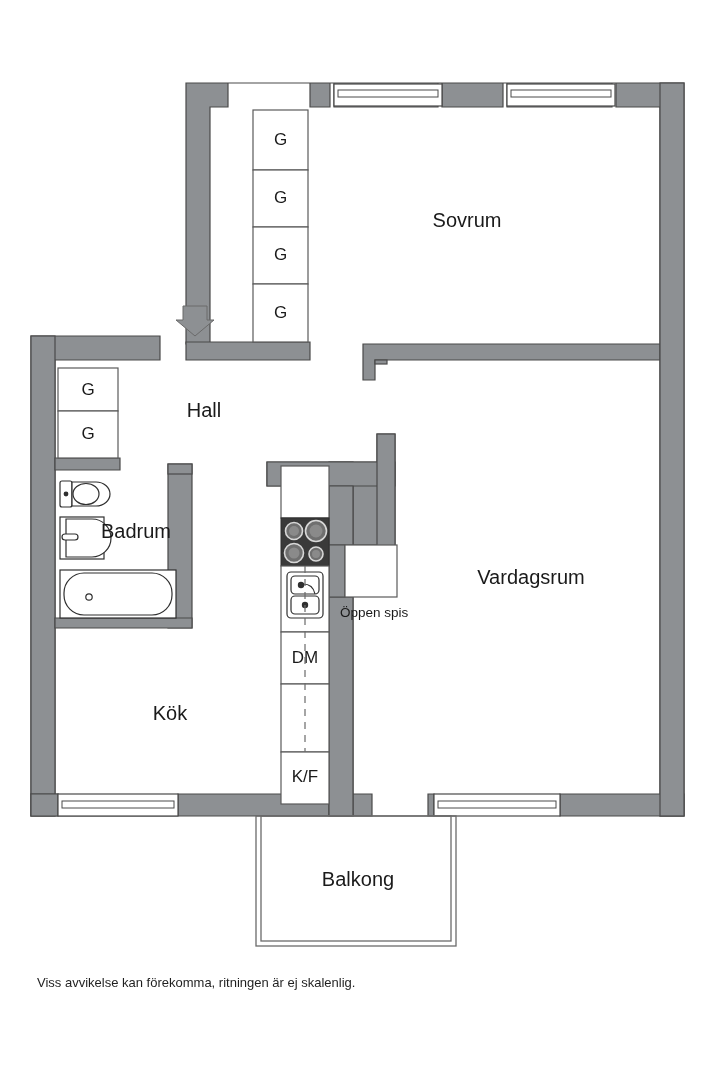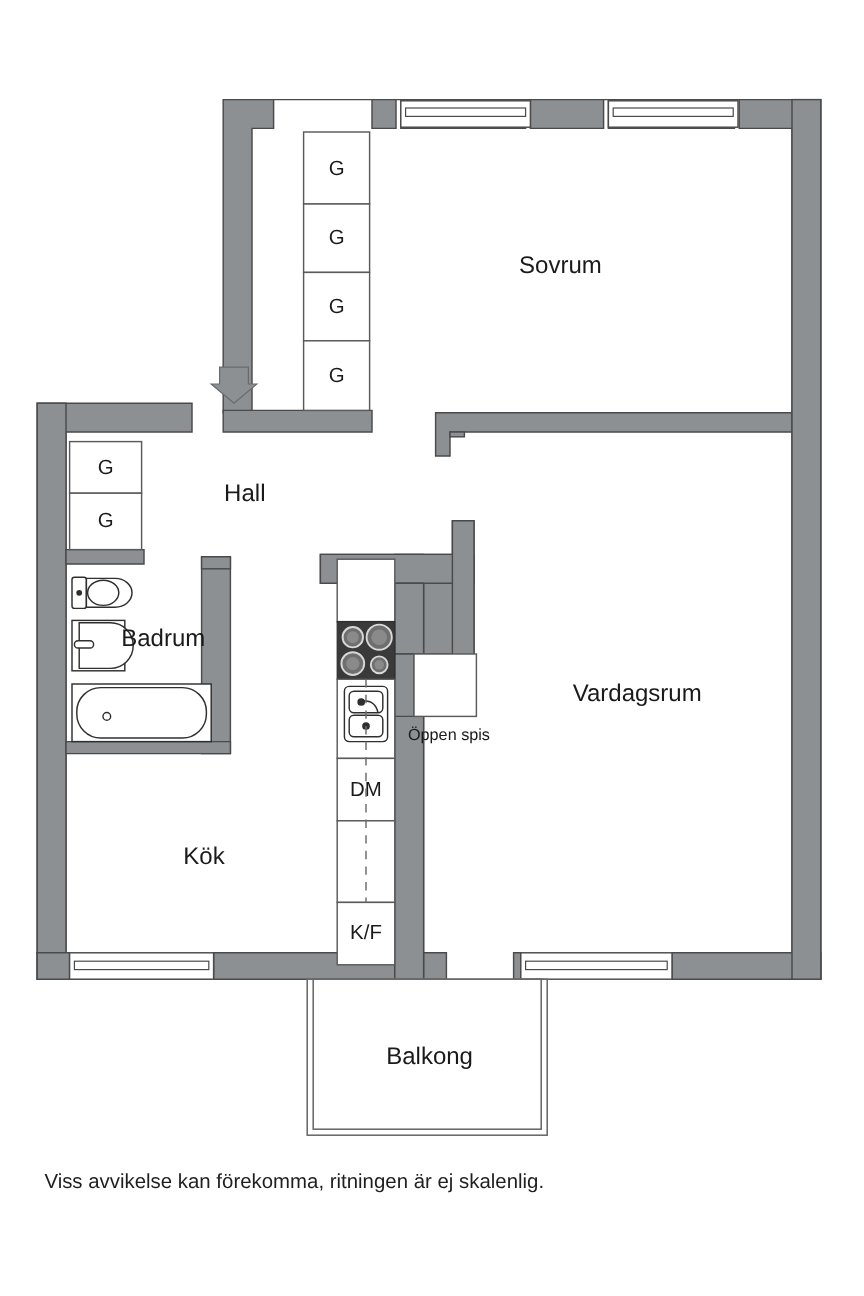--- a/index.html
+++ b/index.html
@@ -93,21 +93,21 @@
   }
   .label-room   { font-size: 20px; }
   .label-unit   { font-size: 17px; }
   .label-closet { font-size: 17px; }
   .label-small  { font-size: 13.5px; text-anchor: start; }
   .footnote {
     position: absolute;
     left: 37px;
     top: 975px;
     font-family: "Liberation Sans", sans-serif;
-    font-size: 17px;
+    font-size: 13px;
     color: #1f1f1f;
     white-space: nowrap;
   }
 </style>
 </head>
 <body>
 
 <div id="plan-root">
 
   <svg id="floorplan" viewBox="0 0 720 1080">

